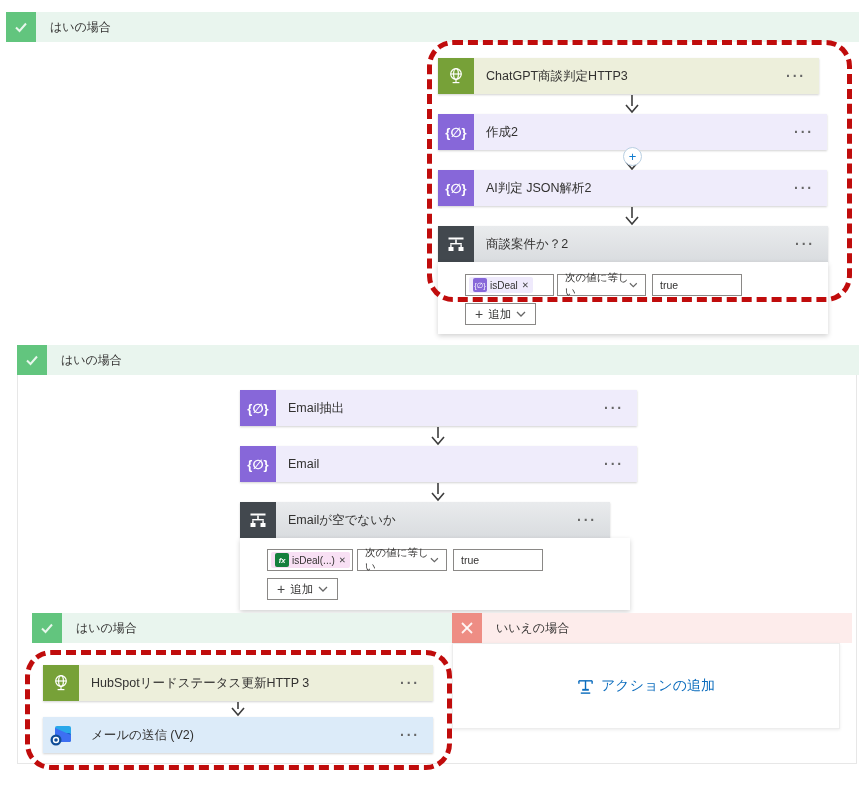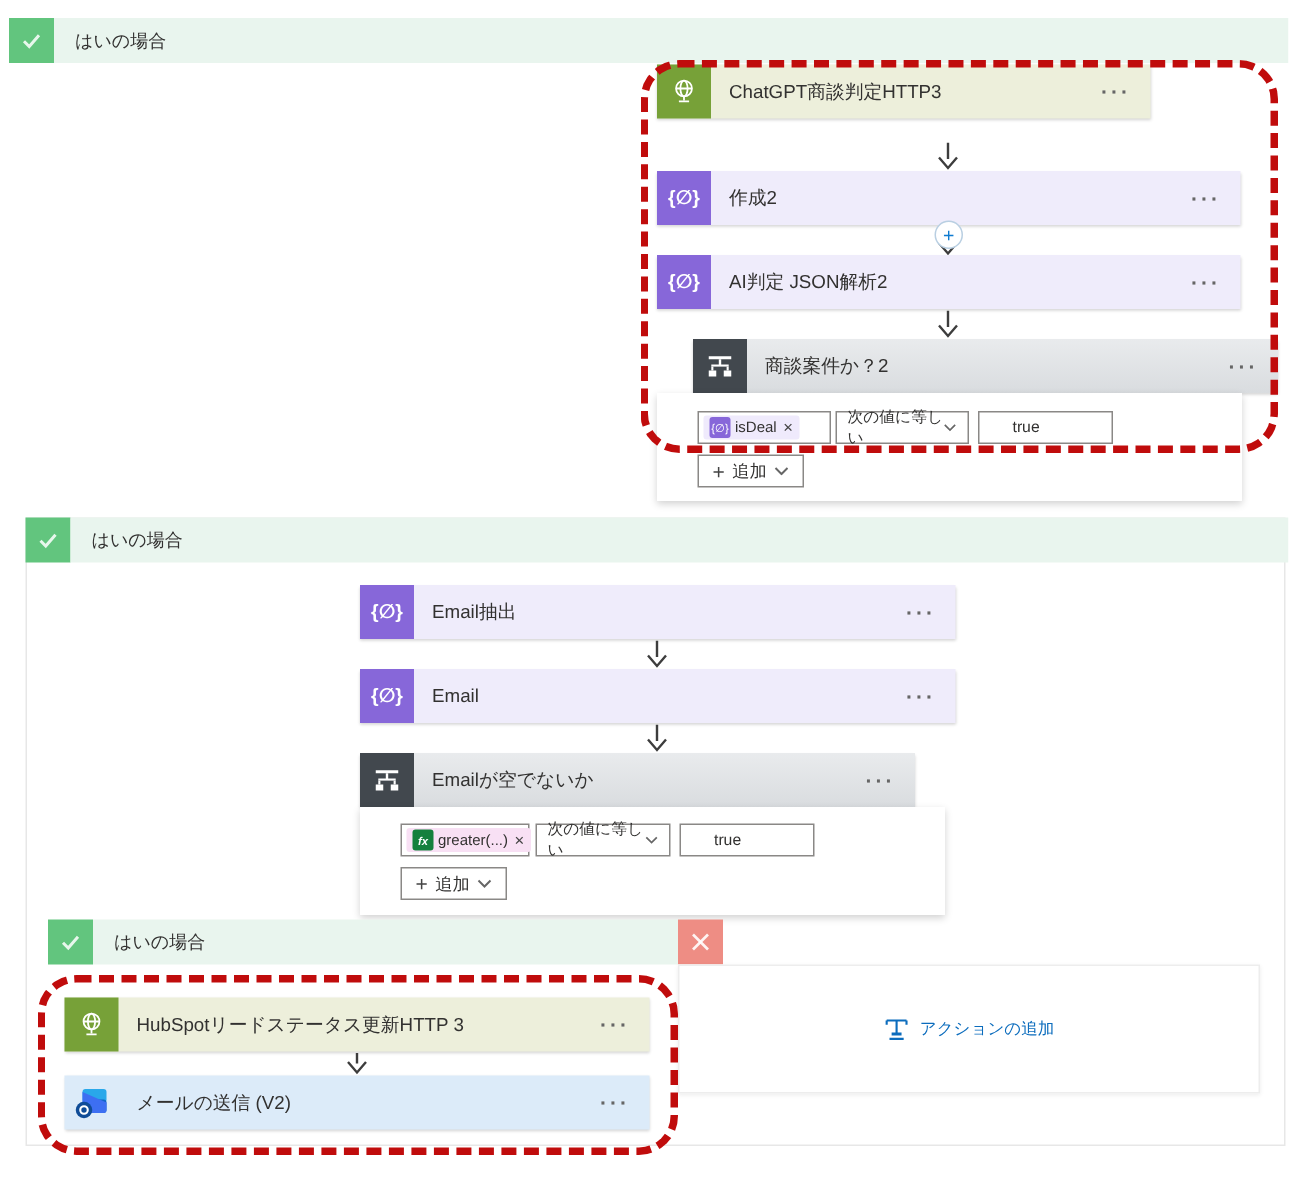--- a/index.html
+++ b/index.html
@@ -30,50 +30,50 @@
   .cond-body{background:#fff;box-shadow:0 2px 5px rgba(0,0,0,.18);}
   .field{position:absolute;height:22px;border:1px solid #8a8886;background:#fff;display:flex;align-items:center;font-size:10.5px;box-sizing:border-box;}
   .pill{display:inline-flex;align-items:center;gap:3px;height:16px;margin-left:3px;padding:0 4px;border-radius:2px;font-size:10px;}
   .pill-lav{background:#efeafc;}
   .pill-pink{background:#f8e0f4;}
   .mini-ic{width:14px;height:14px;flex:none;display:flex;align-items:center;justify-content:center;color:#fff;font-size:7.5px;border-radius:2px;}
   .mini-purple{background:#8767d9;}
   .mini-magenta{background:#15803d;font-style:italic;font-weight:bold;}
   .pill-x{font-size:8.5px;color:#444;margin-left:1px;cursor:pointer;}
   .op-field{justify-content:space-between;padding:0 7px;cursor:pointer;}
-  .val-field{padding-left:22px;align-items:center;}
+  .val-field{padding-left:7px;align-items:center;}
   .add-btn{position:absolute;height:22px;border:1px solid #8a8886;background:#fff;display:flex;align-items:center;gap:5px;padding:0 9px;font-size:11.5px;cursor:pointer;box-sizing:border-box;}
   .plus-glyph{font-size:14px;color:#444;font-weight:400;line-height:1;}
 
   .dashed-box{border:5px dashed #c00c0c;border-radius:26px;pointer-events:none;z-index:30;}
 
   .arrow svg{display:block;}
   .ins-circle{width:17px;height:17px;border-radius:50%;background:#fff;border:1px solid #b9cfe2;color:#0f7bd0;display:flex;align-items:center;justify-content:center;font-size:13px;cursor:pointer;z-index:5;}
 
   .sec-card{border:1px solid #e7e7e7;background:#fff;}
   .branch-body{background:#fff;border:1px solid #ededed;box-shadow:0 1px 3px rgba(0,0,0,.08);}
-  .add-action-link{display:flex;align-items:center;gap:7px;color:#0b6cbd;font-size:11px;cursor:pointer;}
+  .add-action-link{display:flex;align-items:center;gap:7px;color:#0b6cbd;font-size:14px;cursor:pointer;}
 
   .icon-dataops{font-size:13px;font-weight:bold;}
 </style>
 </head>
 <body>
 
 <div id="canvas">
 
   <div class="abs hdr-icon green-ic" style="left:6px;top:12px;">
     <svg width="16" height="16" viewBox="0 0 16 16">
         <polyline points="3,8.5 6.5,12 13,4.5" fill="none" stroke="#ffffff" stroke-opacity="0.85" stroke-width="2"></polyline>
       </svg>
   </div>
   <div class="abs hdr-bar green-bar" style="left:36px;top:12px;width:820px;">
     <span>はいの場合</span>
   </div>
 
-  <div class="abs action-row olive-bg" style="left:438px;top:43px;width:329px;">
+  <div class="abs action-row olive-bg" style="left:438px;top:58px;width:381px;">
     <div class="action-icon olive">
       <svg width="20" height="20" viewBox="0 0 20 20" fill="none" stroke="#fff" stroke-width="1.2">
         <circle cx="10" cy="8" r="5.3"></circle>
           <ellipse cx="10" cy="8" rx="2.4" ry="5.3"></ellipse>
           <line x1="4.7" y1="8" x2="15.3" y2="8"></line>
           <line x1="10" y1="13.3" x2="10" y2="16"></line>
           <line x1="6.6" y1="16.6" x2="13.4" y2="16.6"></line>
       </svg>
     </div>
     <span class="action-label">ChatGPT商談判定HTTP3</span>
@@ -108,21 +108,21 @@
     <span class="dots">···</span>
   </div>
 
   <div class="abs arrow" style="left:624px;top:207px;">
     <svg width="16" height="19" viewBox="0 0 16 19" fill="none" stroke="#3d3d3d" stroke-width="1.6">
         <line x1="8" y1="0" x2="8" y2="11"></line>
         <polyline points="2,10 8,17 14,10"></polyline>
       </svg>
   </div>
 
-  <div class="abs action-row gray-grad" style="left:438px;top:226px;width:390px;margin-left:24px;">
+  <div class="abs action-row gray-grad" style="left:438px;top:226px;width:390px;">
     <div class="action-icon slate">
       <svg width="20" height="20" viewBox="0 0 20 20" fill="#fff">
         <rect x="2.5" y="3.5" width="15" height="2"></rect>
           <rect x="9.2" y="5.5" width="1.6" height="4"></rect>
         <rect x="4.2" y="9" width="11.6" height="1.4"></rect>
           <rect x="4.2" y="10.4" width="1.4" height="2.6"></rect>
           <rect x="14.4" y="10.4" width="1.4" height="2.6"></rect>
         <rect x="2.5" y="13" width="5" height="4"></rect>
           <rect x="12.5" y="13" width="5" height="4"></rect>
       </svg>
@@ -206,21 +206,21 @@
           <rect x="12.5" y="13" width="5" height="4"></rect>
       </svg>
     </div>
     <span class="action-label">Emailが空でないか</span>
     <span class="dots">···</span>
   </div>
   <div class="abs cond-body" style="left:240px;top:538px;width:390px;height:72px;">
     <div class="field" style="left:27px;top:11px;width:86px;">
       <span class="pill pill-pink">
         <span class="mini-ic mini-magenta">fx</span>
-        <span>greater(...)</span>
+        <span>isDeal(...)</span>
         <span class="pill-x">✕</span>
       </span>
     </div>
     <div class="field op-field" style="left:117px;top:11px;width:90px;">
       <span>次の値に等しい</span>
       <svg width="10" height="6" viewBox="0 0 10 6" fill="none" stroke="#666" stroke-width="1.3">
           <polyline points="1,1 5,5 9,1"></polyline>
         </svg>
     </div>
     <div class="field val-field" style="left:213px;top:11px;width:90px;">
@@ -279,20 +279,23 @@
     <span class="dots">···</span>
   </div>
 
   <div class="abs dashed-box" style="left:25px;top:650px;width:417px;height:110px;"></div>
 
   <div class="abs hdr-icon red-ic" style="left:452px;top:613px;">
     <svg width="14" height="14" viewBox="0 0 14 14" stroke="#ffffff" stroke-opacity="0.9" stroke-width="1.8">
         <line x1="2" y1="2" x2="12" y2="12"></line>
         <line x1="12" y1="2" x2="2" y2="12"></line>
       </svg>
+  </div>
+  <div class="abs hdr-bar pink-bar" style="left:482px;top:613px;width:356px;">
+    <span>いいえの場合</span>
   </div>
   <div class="abs branch-body" style="left:452px;top:643px;width:386px;height:84px;">
     <div class="add-action-link" style="position:absolute;left:50%;top:50%;transform:translate(-50%,-50%);">
       <svg width="17" height="17" viewBox="0 0 18 18" fill="none" stroke="#0b6cbd" stroke-width="1.5">
         <line x1="2" y1="3" x2="16" y2="3"></line>
           <line x1="2" y1="3" x2="2" y2="6"></line>
           <line x1="16" y1="3" x2="16" y2="6"></line>
         <line x1="9" y1="3" x2="9" y2="12"></line>
           <line x1="5.5" y1="12.5" x2="12.5" y2="12.5" stroke-width="2"></line>
           <line x1="4" y1="16" x2="14" y2="16"></line>

